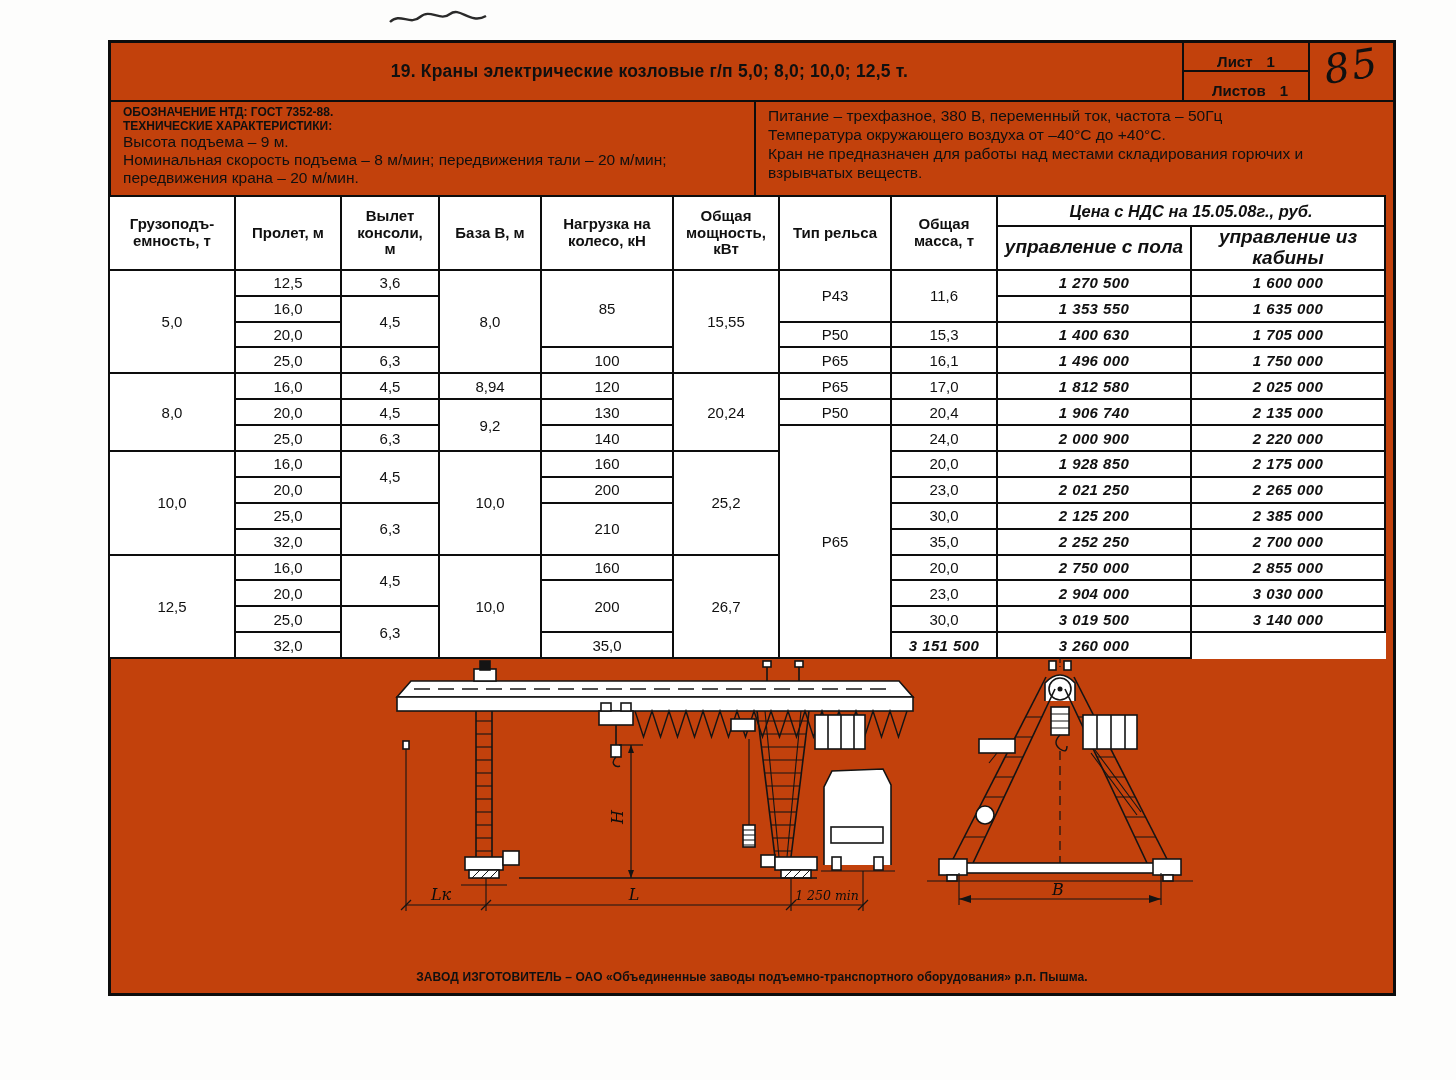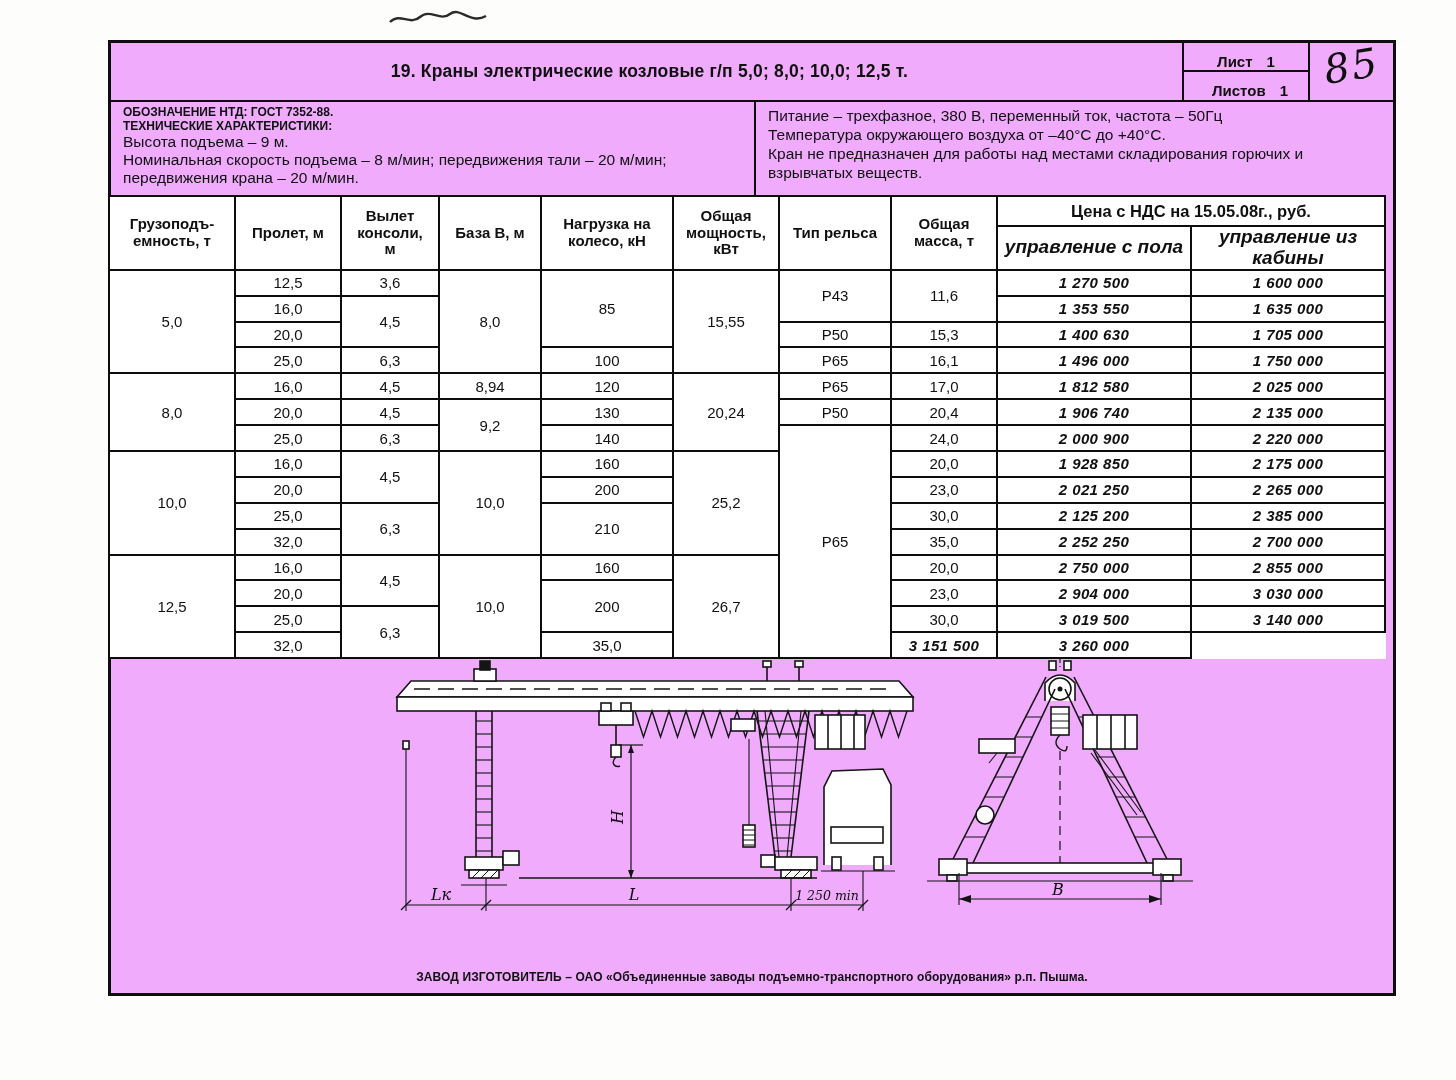--- a/index.html
+++ b/index.html
@@ -1,37 +1,37 @@
 <!DOCTYPE html>
 <html><head>
 <meta charset="utf-8">
 <style>
   html,body{margin:0;padding:0;background:#fdfdfc;}
   body{width:1456px;height:1080px;position:relative;font-family:"Liberation Sans",sans-serif;color:#101010;overflow:hidden;}
-  .frame{position:absolute;left:108px;top:40px;width:1282px;height:950px;border:3px solid #0d0d0d;background:#f0abfc;}
+  .frame{position:absolute;left:108px;top:40px;width:1282px;height:950px;border:3px solid #0d0d0d;background:#c2410c;}
   
   .title-band{position:absolute;left:0;top:0;right:0;height:57px;border-bottom:2px solid #0d0d0d;}
   .page-title{position:absolute;left:0;right:300px;top:0;height:57px;display:flex;align-items:center;justify-content:center;padding-left:95px;font-weight:bold;font-size:17.5px;letter-spacing:.2px;}
   .sheet-box{position:absolute;right:83px;top:-1px;width:124px;height:58px;border-left:2.5px solid #0d0d0d;border-right:2.5px solid #0d0d0d;}
   .sheet-row{height:28px;border-bottom:2px solid #0d0d0d;display:flex;align-items:flex-end;justify-content:center;gap:14px;font-size:15px;font-weight:bold;}
   .sheet-row:last-child{border-bottom:none;height:27px;margin-left:8px;}
   .hand-number{position:absolute;right:14px;top:0px;font-family:"DejaVu Serif",serif;font-style:italic;font-size:40px;transform:rotate(-9deg);letter-spacing:2px;}
   
   .spec-left{position:absolute;left:0;top:57px;width:631px;height:95px;border-right:2px solid #0d0d0d;padding:5px 0 0 12px;font-size:15.5px;line-height:1.17;}
   .spec-right{position:absolute;left:645px;top:57px;right:11px;height:95px;padding:7px 10px 0 12px;font-size:15.5px;line-height:1.22;}
   .spec-line.b{font-weight:bold;font-size:12px;}
   
   .spec-table{position:absolute;left:-3px;top:152px;width:1034px;border-collapse:collapse;table-layout:fixed;background:#fff;}
   .spec-table td,.spec-table th{border:2px solid #0d0d0d;padding:0;text-align:center;vertical-align:middle;font-size:15px;}
   .spec-table th{font-weight:bold;line-height:1.1;white-space:pre-line;}
   .hdr-row1{height:30px;}
   .hdr-row2{height:32px;}
   .spec-table tbody tr{height:25.9px;}
   td.price{font-style:italic;font-weight:bold;letter-spacing:.4px;}
-  th.price-hdr{font-size:16.5px;}
+  th.price-hdr{font-style:italic;font-size:16.5px;}
   th.price-sub{font-style:italic;font-size:19px;}
   
   .drawing{position:absolute;}
   svg{display:block;}
   .dim{font-family:"DejaVu Serif",serif;font-style:italic;font-size:16px;fill:#0d0d0d;}
   .dim-sm{font-family:"DejaVu Serif",serif;font-style:italic;font-size:12.5px;fill:#0d0d0d;}
   
   .footer{position:absolute;left:0;right:0;bottom:9px;text-align:center;font-weight:bold;font-size:12px;letter-spacing:.1px;}
   .squiggle{position:absolute;}
 </style>

